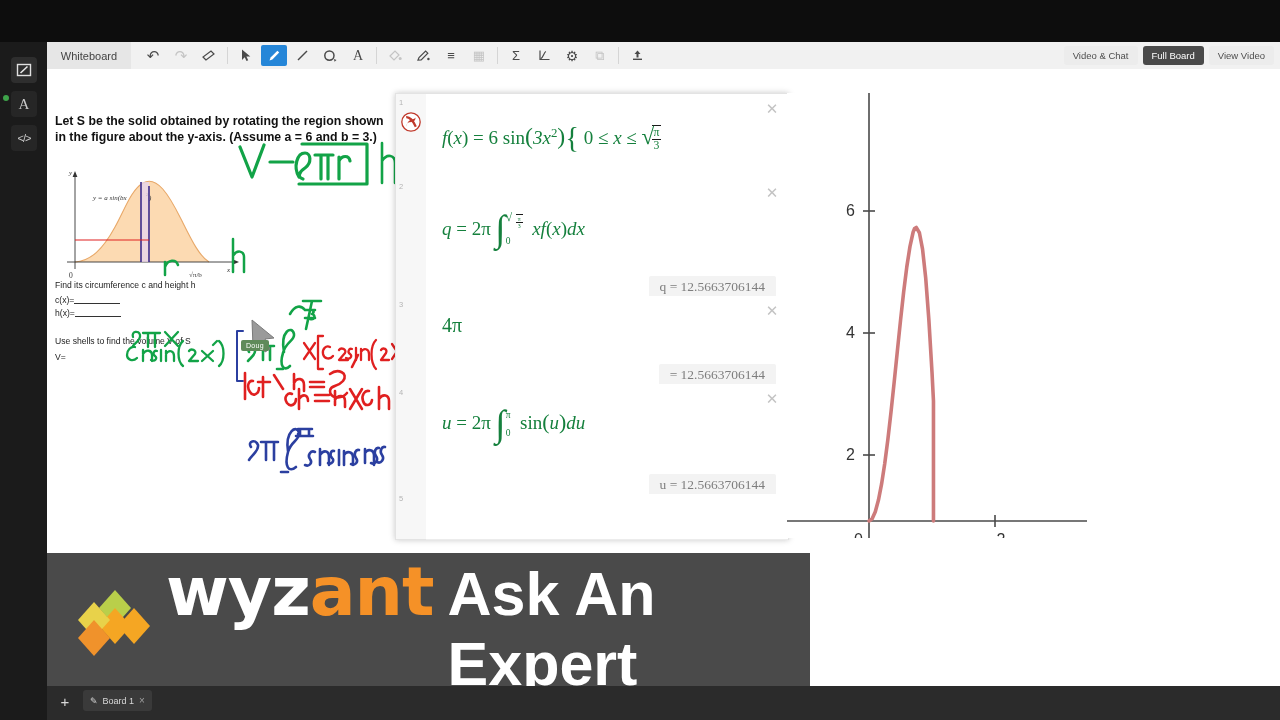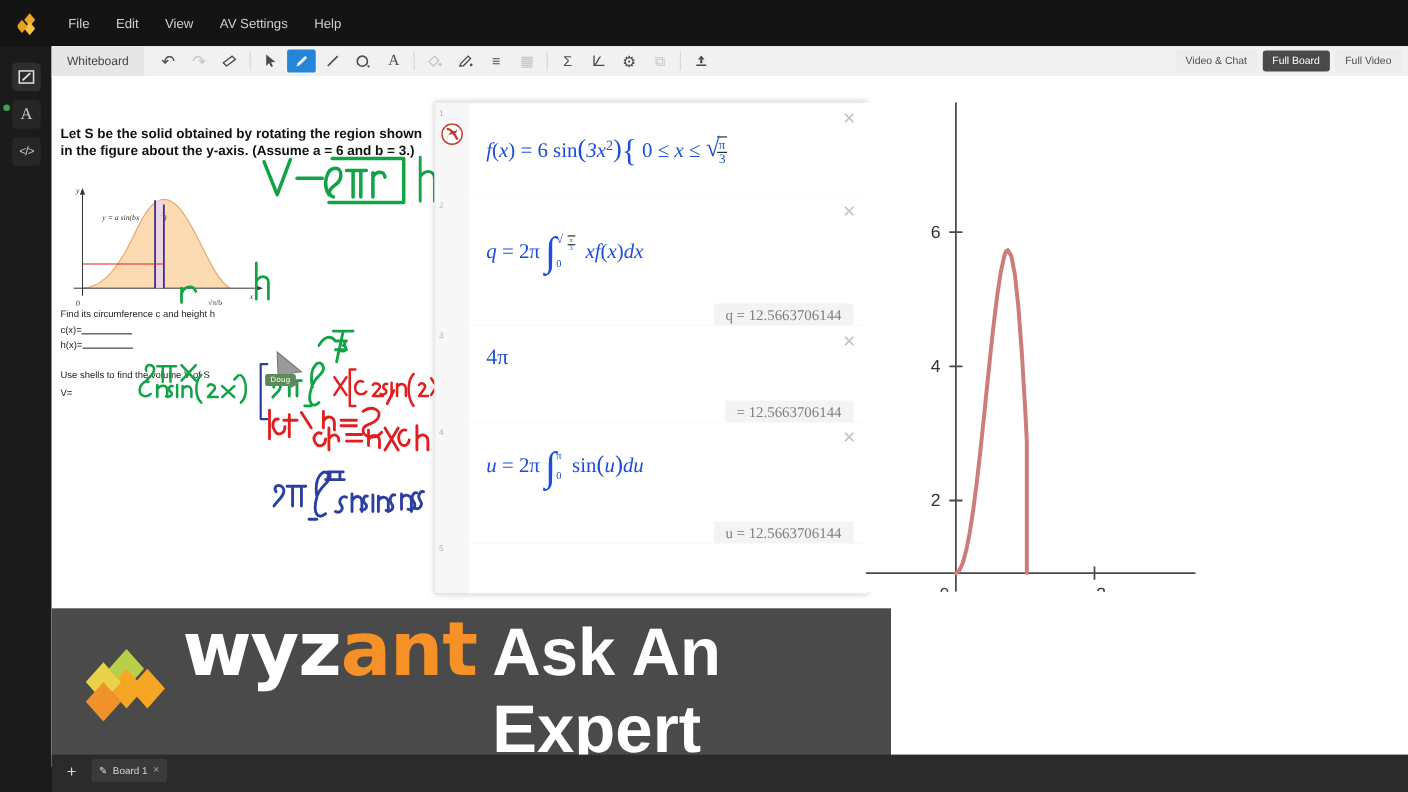--- a/index.html
+++ b/index.html
@@ -57,21 +57,21 @@
               padding:2px 5px;border-radius:2px;letter-spacing:.3px;}
 
   
   .mathpanel{position:absolute;left:348px;top:24px;width:392px;height:445px;background:#fff;
              box-shadow:0 0 6px rgba(0,0,0,.22);border:1px solid #e3e3e3;}
   .gutter{position:absolute;left:0;top:0;width:30px;height:445px;background:#f7f7f7;border-right:1px solid #e6e6e6;}
   .gnum{position:absolute;left:3px;color:#b4b4b4;font-size:7.5px;}
   .mrow{position:absolute;left:30px;width:362px;border-bottom:1px solid #ececec;background:#fff;}
   .mclose{position:absolute;right:9px;top:8px;width:14px;height:14px;color:#c3c3c3;font-size:15px;
           line-height:13px;text-align:center;font-family:"Liberation Sans",sans-serif;}
-  .mexpr{position:absolute;left:16px;color:#1d4ed8;font-family:"Liberation Serif",serif;}
+  .mexpr{position:absolute;left:16px;color:#15803d;font-family:"Liberation Serif",serif;}
   .mres{position:absolute;background:#f3f3f3;color:#7e7e7e;font-family:"Liberation Serif",serif;
         font-size:13.5px;padding:3px 11px;border-radius:2px;white-space:nowrap;margin-top:18px;}
   .dlogo{position:absolute;left:5px;top:18px;width:20px;height:20px;}
 
   
   .it{font-style:italic;}
   .frac{display:inline-block;vertical-align:-0.45em;text-align:center;font-size:.62em;line-height:1.05;}
   .frac .num{display:block;border-bottom:1px solid #1a1a1a;padding:0 2px;}
   .frac .den{display:block;padding:0 2px;}
   .radic{display:inline-block;position:relative;padding-left:10px;}
@@ -105,34 +105,20 @@
   .wyz-a{font-size:68px;color:#f59127;font-weight:bold;letter-spacing:-1px;font-family:"DejaVu Sans",sans-serif;}
   .wyz-ask{font-size:61px;color:#fff;font-weight:bold;margin-left:14px;font-family:"Liberation Sans",sans-serif;}
 
   .footer{position:absolute;right:6px;bottom:1px;color:#2b2b2b;font-size:7px;}
 </style>
 </head>
 <body>
 
 <div id="app">
 
-  <div class="menubar">
-    <svg class="logo-diamond" viewBox="0 0 22 22">
-      <polygon points="11,1 16,7 11,13 6,7" fill="#f0a81e"></polygon>
-      <polygon points="11,9 16,15 11,21 6,15" fill="#f5c33c"></polygon>
-      <polygon points="4,7 9,13 4,19 -1,13" fill="#e8a020"></polygon>
-    </svg>
-    <div class="menu-items">
-      <div class="menu-item">File</div>
-      <div class="menu-item">Edit</div>
-      <div class="menu-item">View</div>
-      <div class="menu-item">AV Settings</div>
-      <div class="menu-item">Help</div>
-    </div>
-  </div>
 
   <div class="rail">
     <div class="rail-dot"></div>
     <div class="rail-btn active" style="top:15px">
       <svg width="16" height="16" viewBox="0 0 16 16">
         <rect x="1.5" y="2.5" width="13" height="11" fill="none" stroke="#e0e0e0" stroke-width="1.4"></rect>
         <line x1="4.5" y1="11" x2="11.5" y2="4.5" stroke="#e8e8e8" stroke-width="1.6"></line>
       </svg>
     </div>
     <div class="rail-btn idle" style="top:49px">
@@ -226,21 +212,21 @@
             <polygon points="6.5,1.5 9.5,5 3.5,5" fill="#4a4a4a"></polygon>
             <rect x="5.5" y="5" width="2" height="3.5" fill="#4a4a4a"></rect>
             <rect x="2" y="9.6" width="9" height="1.4" fill="#4a4a4a"></rect>
           </svg>
         </div>
       </div>
 
       <div class="rbtns">
         <div class="rbtn">Video &amp; Chat</div>
         <div class="rbtn on">Full Board</div>
-        <div class="rbtn">Full Video</div>
+        <div class="rbtn">View Video</div>
       </div>
     </div>
 
     <div class="canvas">
 
       <div class="prob">Let S be the solid obtained by rotating the region shown in the figure about the y-axis. (Assume a = 6 and b = 3.)</div>
 
       <svg class="figure" viewBox="0 0 195 130">
         <path d="M18,105 C34,104 46,92 58,70 C68,52 74,33 86,26 C100,18 112,38 124,62 C134,82 142,99 152,105 Z" fill="#fbd3a5" opacity="0.85"></path>
         <path d="M18,105 C34,104 46,92 58,70 C68,52 74,33 86,26 C100,18 112,38 124,62 C134,82 142,99 152,105" fill="none" stroke="#e8a868" stroke-width="1.1"></path>

